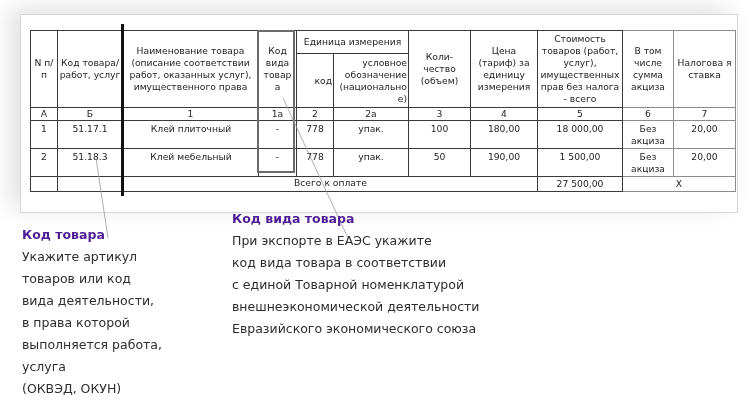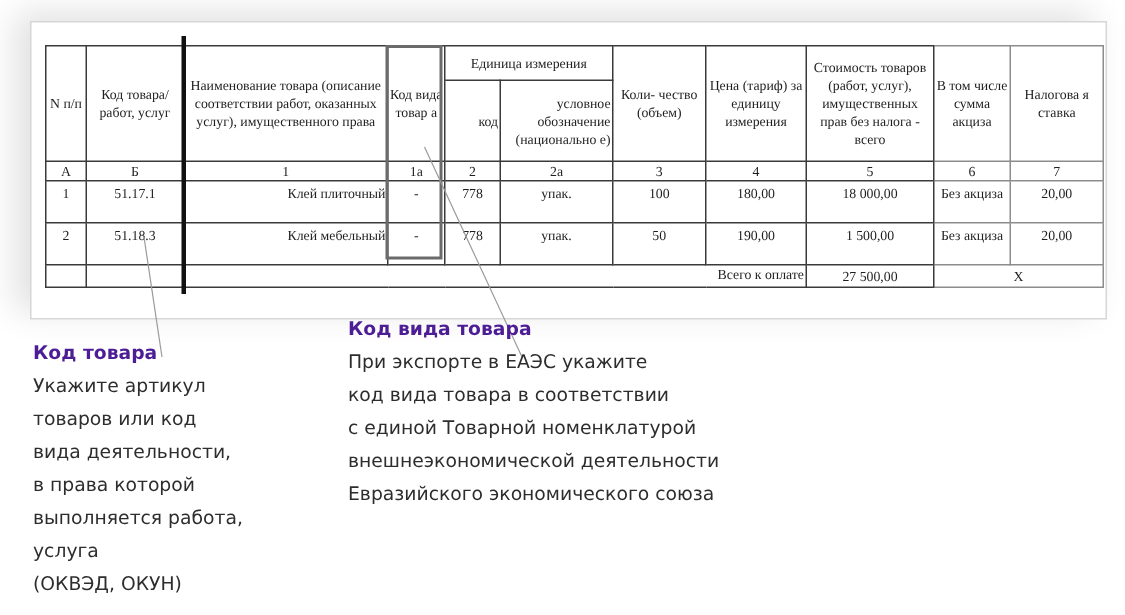--- a/index.html
+++ b/index.html
@@ -1,20 +1,20 @@
 <!DOCTYPE html>
 <html><head>
 <meta charset="utf-8">
 <style>
   html,body{margin:0;padding:0;}
   body{width:750px;height:410px;background:#ffffff;position:relative;overflow:hidden;font-family:"DejaVu Sans","Liberation Sans",sans-serif;color:#1e1e1e;}
   .card{position:absolute;left:20px;top:14px;width:716px;height:197px;background:#fff;border:1px solid #d6d6d6;box-shadow:-10px -6px 22px rgba(0,0,0,0.12);}
   table.inv{position:absolute;left:30px;top:30px;border-collapse:collapse;table-layout:fixed;font-size:9.2px;line-height:12px;}
-  table.inv td{border:1px solid #3a3a3a;text-align:center;vertical-align:middle;padding:0 1px;overflow:hidden;font-family:Liberation Serif, serif;}
-  table.inv td.l{text-align:right;padding-left:2px;vertical-align:top;padding-top:2px;}
+  table.inv td{border:1px solid #3a3a3a;text-align:center;vertical-align:middle;padding:0 1px;overflow:hidden;}
+  table.inv td.l{text-align:center;padding-left:2px;vertical-align:top;padding-top:2px;}
   table.inv td.t{vertical-align:top;padding-top:2px;}
   table.inv tr.hdr1 td{height:22px;}
   table.inv tr.hdr2 td{height:53px;text-align:right;}
   table.inv tr.idx td{height:12px;}
   table.inv tr.row td{height:25px;}
   table.inv tr.tot td{height:14px;}
   .grey{border-color:#8c8c8c !important;margin-top:16px;}
   .thick-line{position:absolute;left:121px;top:24px;width:3px;height:172px;background:#111;}
   .hl-box{position:absolute;left:257px;top:30px;width:38px;height:143px;border:2px solid #6b6b6b;box-sizing:border-box;pointer-events:none;}
   .anno{position:absolute;font-size:12.5px;line-height:22px;color:#2d2d2d;}

